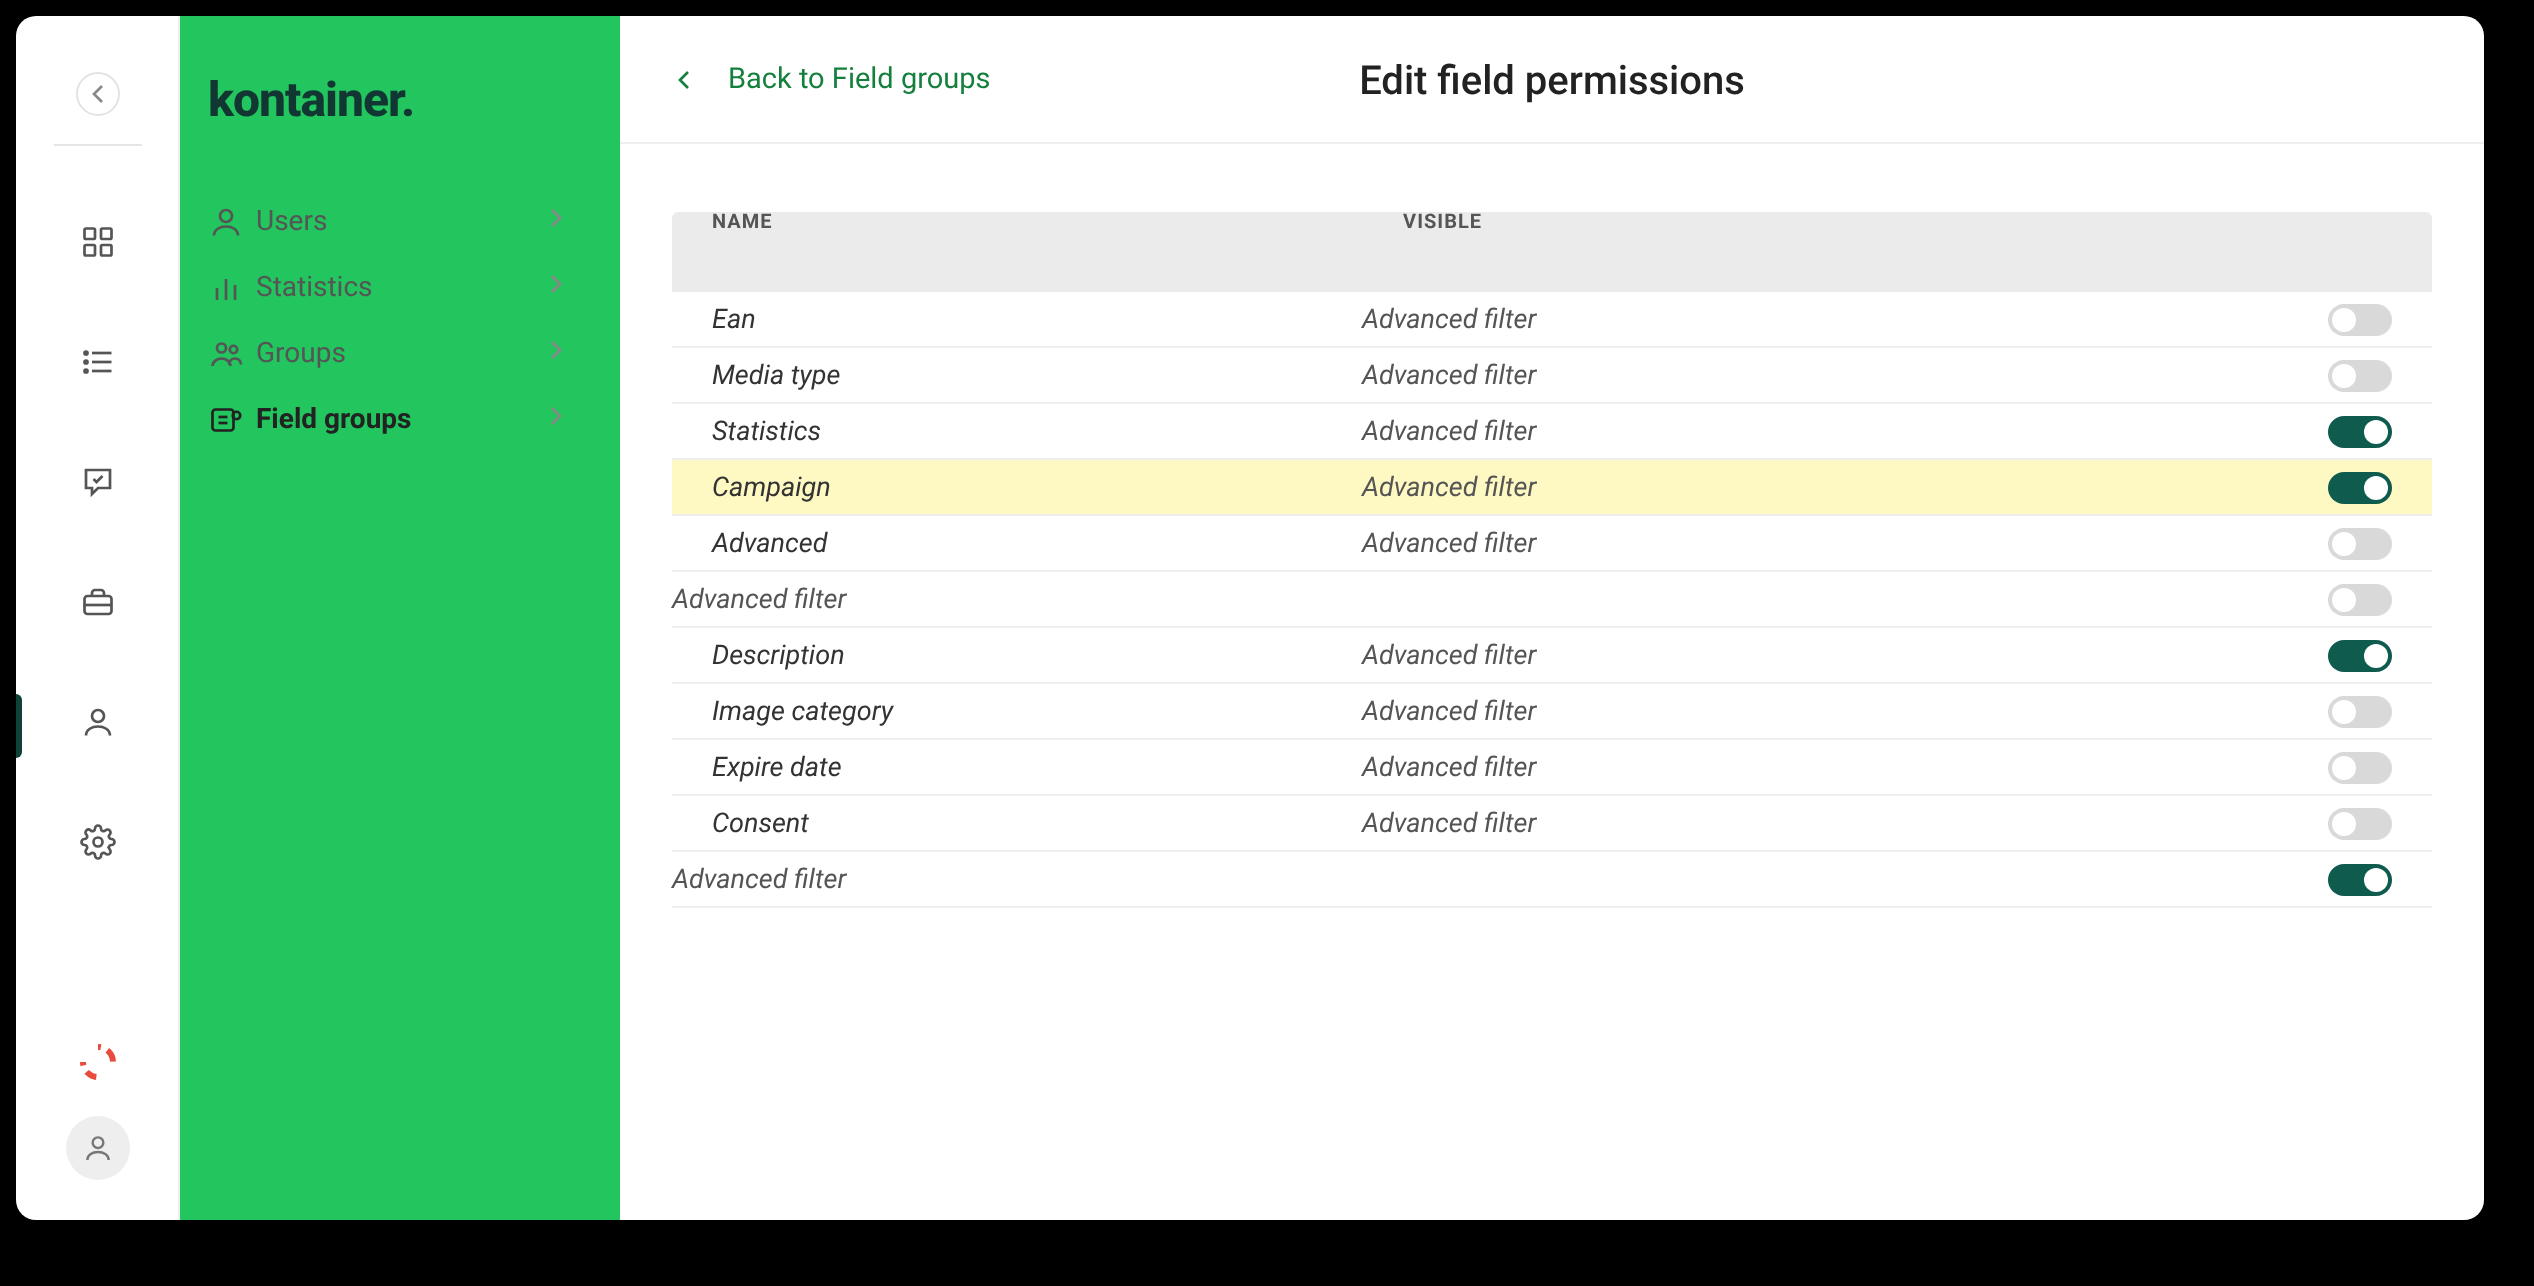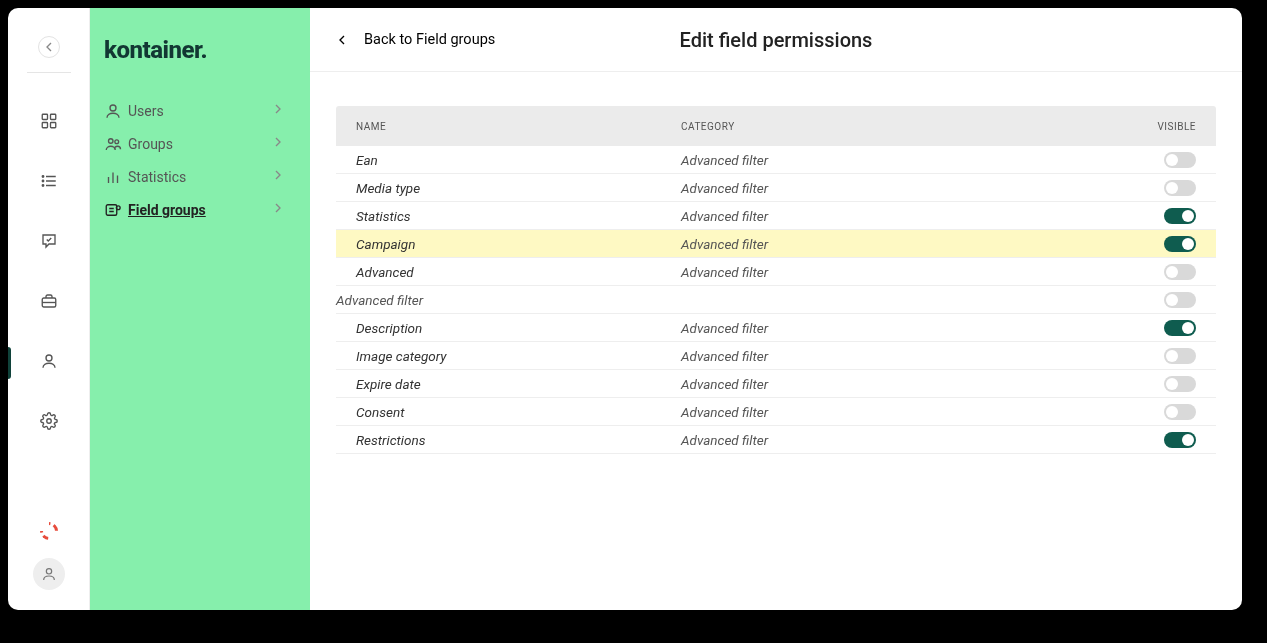--- a/index.html
+++ b/index.html
@@ -66,83 +66,82 @@
   }
   .avatar-circle {
     width:32px;height:32px;border-radius:50%;
     background:#eee;
     display:flex;align-items:center;justify-content:center;
     color:#777;
   }
   
   .sidebar {
     width: 220px;
-    background:#86efac;
+    background:#22c55e;
     padding: 28px 10px 14px 0;
   }
   .logo {
     font-weight:800;
     font-size:24px;
     color:#123733;
     letter-spacing:-0.5px;
     padding: 0 14px 30px 14px;
   }
   .menu-item {
     display:flex; align-items:center;
     height:33px;
     padding: 0 14px;
     color:#555;
     font-size:14px;
     cursor:pointer;
   }
-  .menu-item.active { font-weight:700; color:#222;text-decoration:underline; }
+  .menu-item.active { font-weight:700; color:#222; }
   .menu-icon { width:24px; display:flex; align-items:center; justify-content:flex-start; }
   .menu-label { flex:1; }
   .menu-chevron { color:#888; }
   
   .main {
     flex:1;
     display:flex;
     flex-direction:column;
     overflow:hidden;
   }
   .main-header {
     height:64px;
     border-bottom:1px solid #eee;
     display:flex;
     align-items:center;
     position:relative;
     padding: 0 24px;
   }
   .back-link {
     display:flex; align-items:center; gap:14px;
-    color:#000000; font-size:14.5px; cursor:pointer;
+    color:#15803d; font-size:14.5px; cursor:pointer;
   }
   .page-title {
     position:absolute; left:0; right:0;
     text-align:center;
     font-size:20px;
     font-weight:500;
     color:#222;
     pointer-events:none;
   }
   .content {
     flex:1;
     padding: 34px 26px 20px 26px;
     overflow:auto;
   }
   .table-head {
     display:flex;
     background:#ebebeb;
     height:40px;
-    align-items:center;
     font-size:10px;
     letter-spacing:0.5px;
     color:#555;
-    font-weight:400;
+    font-weight:700;
     border-radius:3px 3px 0 0;
   }
   .col-name { width: 345px; padding-left:20px; }
   .col-category { flex:1; }
   .col-visible { width:80px; text-align:right; padding-right:20px; }
   .table-row {
     display:flex;
     height:28px;
     align-items:center;
     font-size:13.5px;
@@ -252,40 +251,40 @@
             </svg>
           </span>
           <span class="menu-label">Users</span>
           <span class="menu-chevron"><svg class="icon16" viewBox="0 0 24 24" fill="none" stroke="currentColor" stroke-width="2">
               <polyline points="9 18 15 12 9 6"></polyline>
             </svg></span>
         </div>
         <div class="menu-item">
           <span class="menu-icon">
             <svg class="icon18" viewBox="0 0 24 24" fill="none" stroke="currentColor" stroke-width="1.8">
+              <line x1="6" y1="20" x2="6" y2="12"></line>
+              <line x1="12" y1="20" x2="12" y2="6"></line>
+              <line x1="18" y1="20" x2="18" y2="10"></line>
+            </svg>
+          </span>
+          <span class="menu-label">Statistics</span>
+          <span class="menu-chevron"><svg class="icon16" viewBox="0 0 24 24" fill="none" stroke="currentColor" stroke-width="2">
+              <polyline points="9 18 15 12 9 6"></polyline>
+            </svg></span>
+        </div>
+        <div class="menu-item">
+          <span class="menu-icon">
+            <svg class="icon18" viewBox="0 0 24 24" fill="none" stroke="currentColor" stroke-width="1.8">
               <circle cx="9" cy="8" r="3"></circle>
               <circle cx="17" cy="9" r="2.5"></circle>
               <path d="M3 20c0-3 3-5 6-5s6 2 6 5"></path>
               <path d="M14 19c0-2.5 2-4 4-4s4 1.5 4 4"></path>
             </svg>
           </span>
           <span class="menu-label">Groups</span>
-          <span class="menu-chevron"><svg class="icon16" viewBox="0 0 24 24" fill="none" stroke="currentColor" stroke-width="2">
-              <polyline points="9 18 15 12 9 6"></polyline>
-            </svg></span>
-        </div>
-        <div class="menu-item">
-          <span class="menu-icon">
-            <svg class="icon18" viewBox="0 0 24 24" fill="none" stroke="currentColor" stroke-width="1.8">
-              <line x1="6" y1="20" x2="6" y2="12"></line>
-              <line x1="12" y1="20" x2="12" y2="6"></line>
-              <line x1="18" y1="20" x2="18" y2="10"></line>
-            </svg>
-          </span>
-          <span class="menu-label">Statistics</span>
           <span class="menu-chevron"><svg class="icon16" viewBox="0 0 24 24" fill="none" stroke="currentColor" stroke-width="2">
               <polyline points="9 18 15 12 9 6"></polyline>
             </svg></span>
         </div>
         <div class="menu-item active">
           <span class="menu-icon">
             <svg class="icon18" viewBox="0 0 24 24" fill="none" stroke="currentColor" stroke-width="1.8">
               <rect x="3" y="5" width="14" height="14" rx="2"></rect>
               <circle cx="19" cy="9" r="2.5"></circle>
               <line x1="7" y1="10" x2="13" y2="10"></line>
@@ -307,21 +306,20 @@
             <polyline points="15 18 9 12 15 6"></polyline>
           </svg>
         <span>Back to Field groups</span>
       </div>
       <div class="page-title">Edit field permissions</div>
     </div>
 
     <div class="content">
       <div class="table-head">
         <div class="col-name">NAME</div>
-        <div class="col-category">CATEGORY</div>
         <div class="col-visible">VISIBLE</div>
       </div>
       <div id="table-body">
           <div class="table-row">
             <div class="row-name">Ean</div>
             <div class="row-category">Advanced filter</div>
             <div class="row-visible">
               <div class="toggle ">
                 <div class="knob"></div>
               </div>
@@ -401,21 +399,20 @@
           <div class="table-row">
             <div class="row-name">Consent</div>
             <div class="row-category">Advanced filter</div>
             <div class="row-visible">
               <div class="toggle ">
                 <div class="knob"></div>
               </div>
             </div>
           </div>
           <div class="table-row">
-            <div class="row-name">Restrictions</div>
             <div class="row-category">Advanced filter</div>
             <div class="row-visible">
               <div class="toggle on">
                 <div class="knob"></div>
               </div>
             </div>
           </div>
         </div>
     </div>
   </div>

